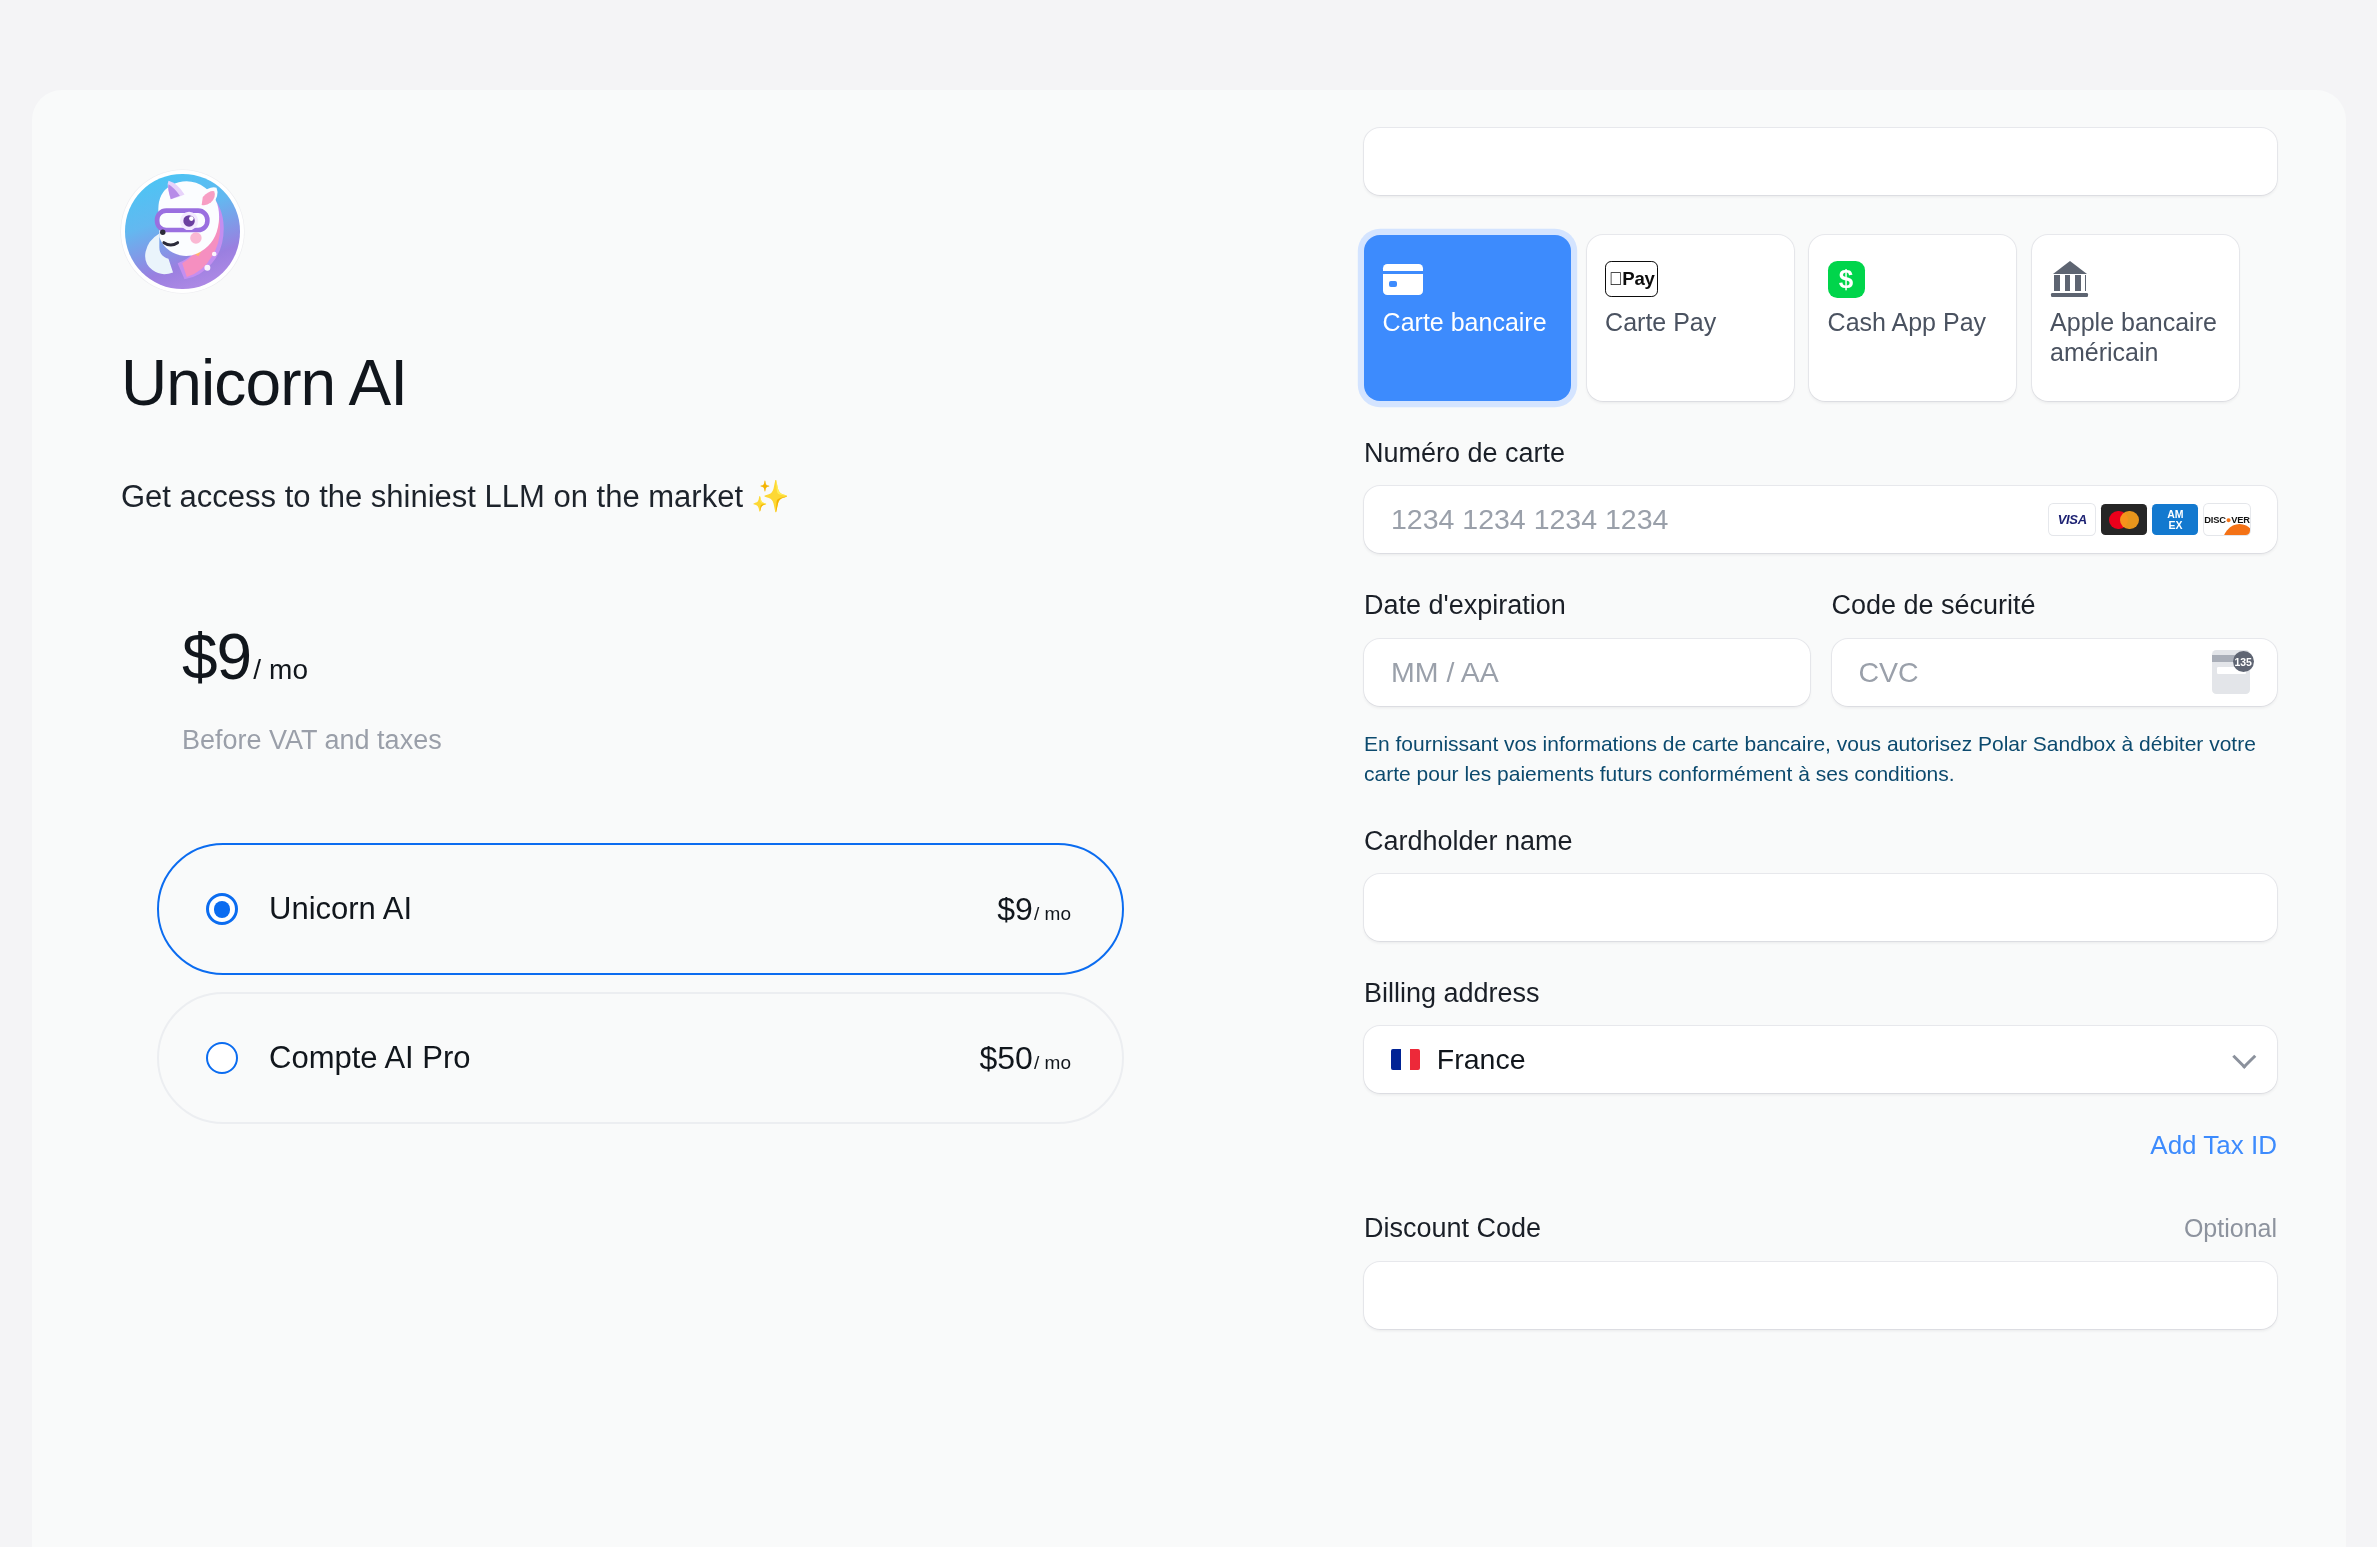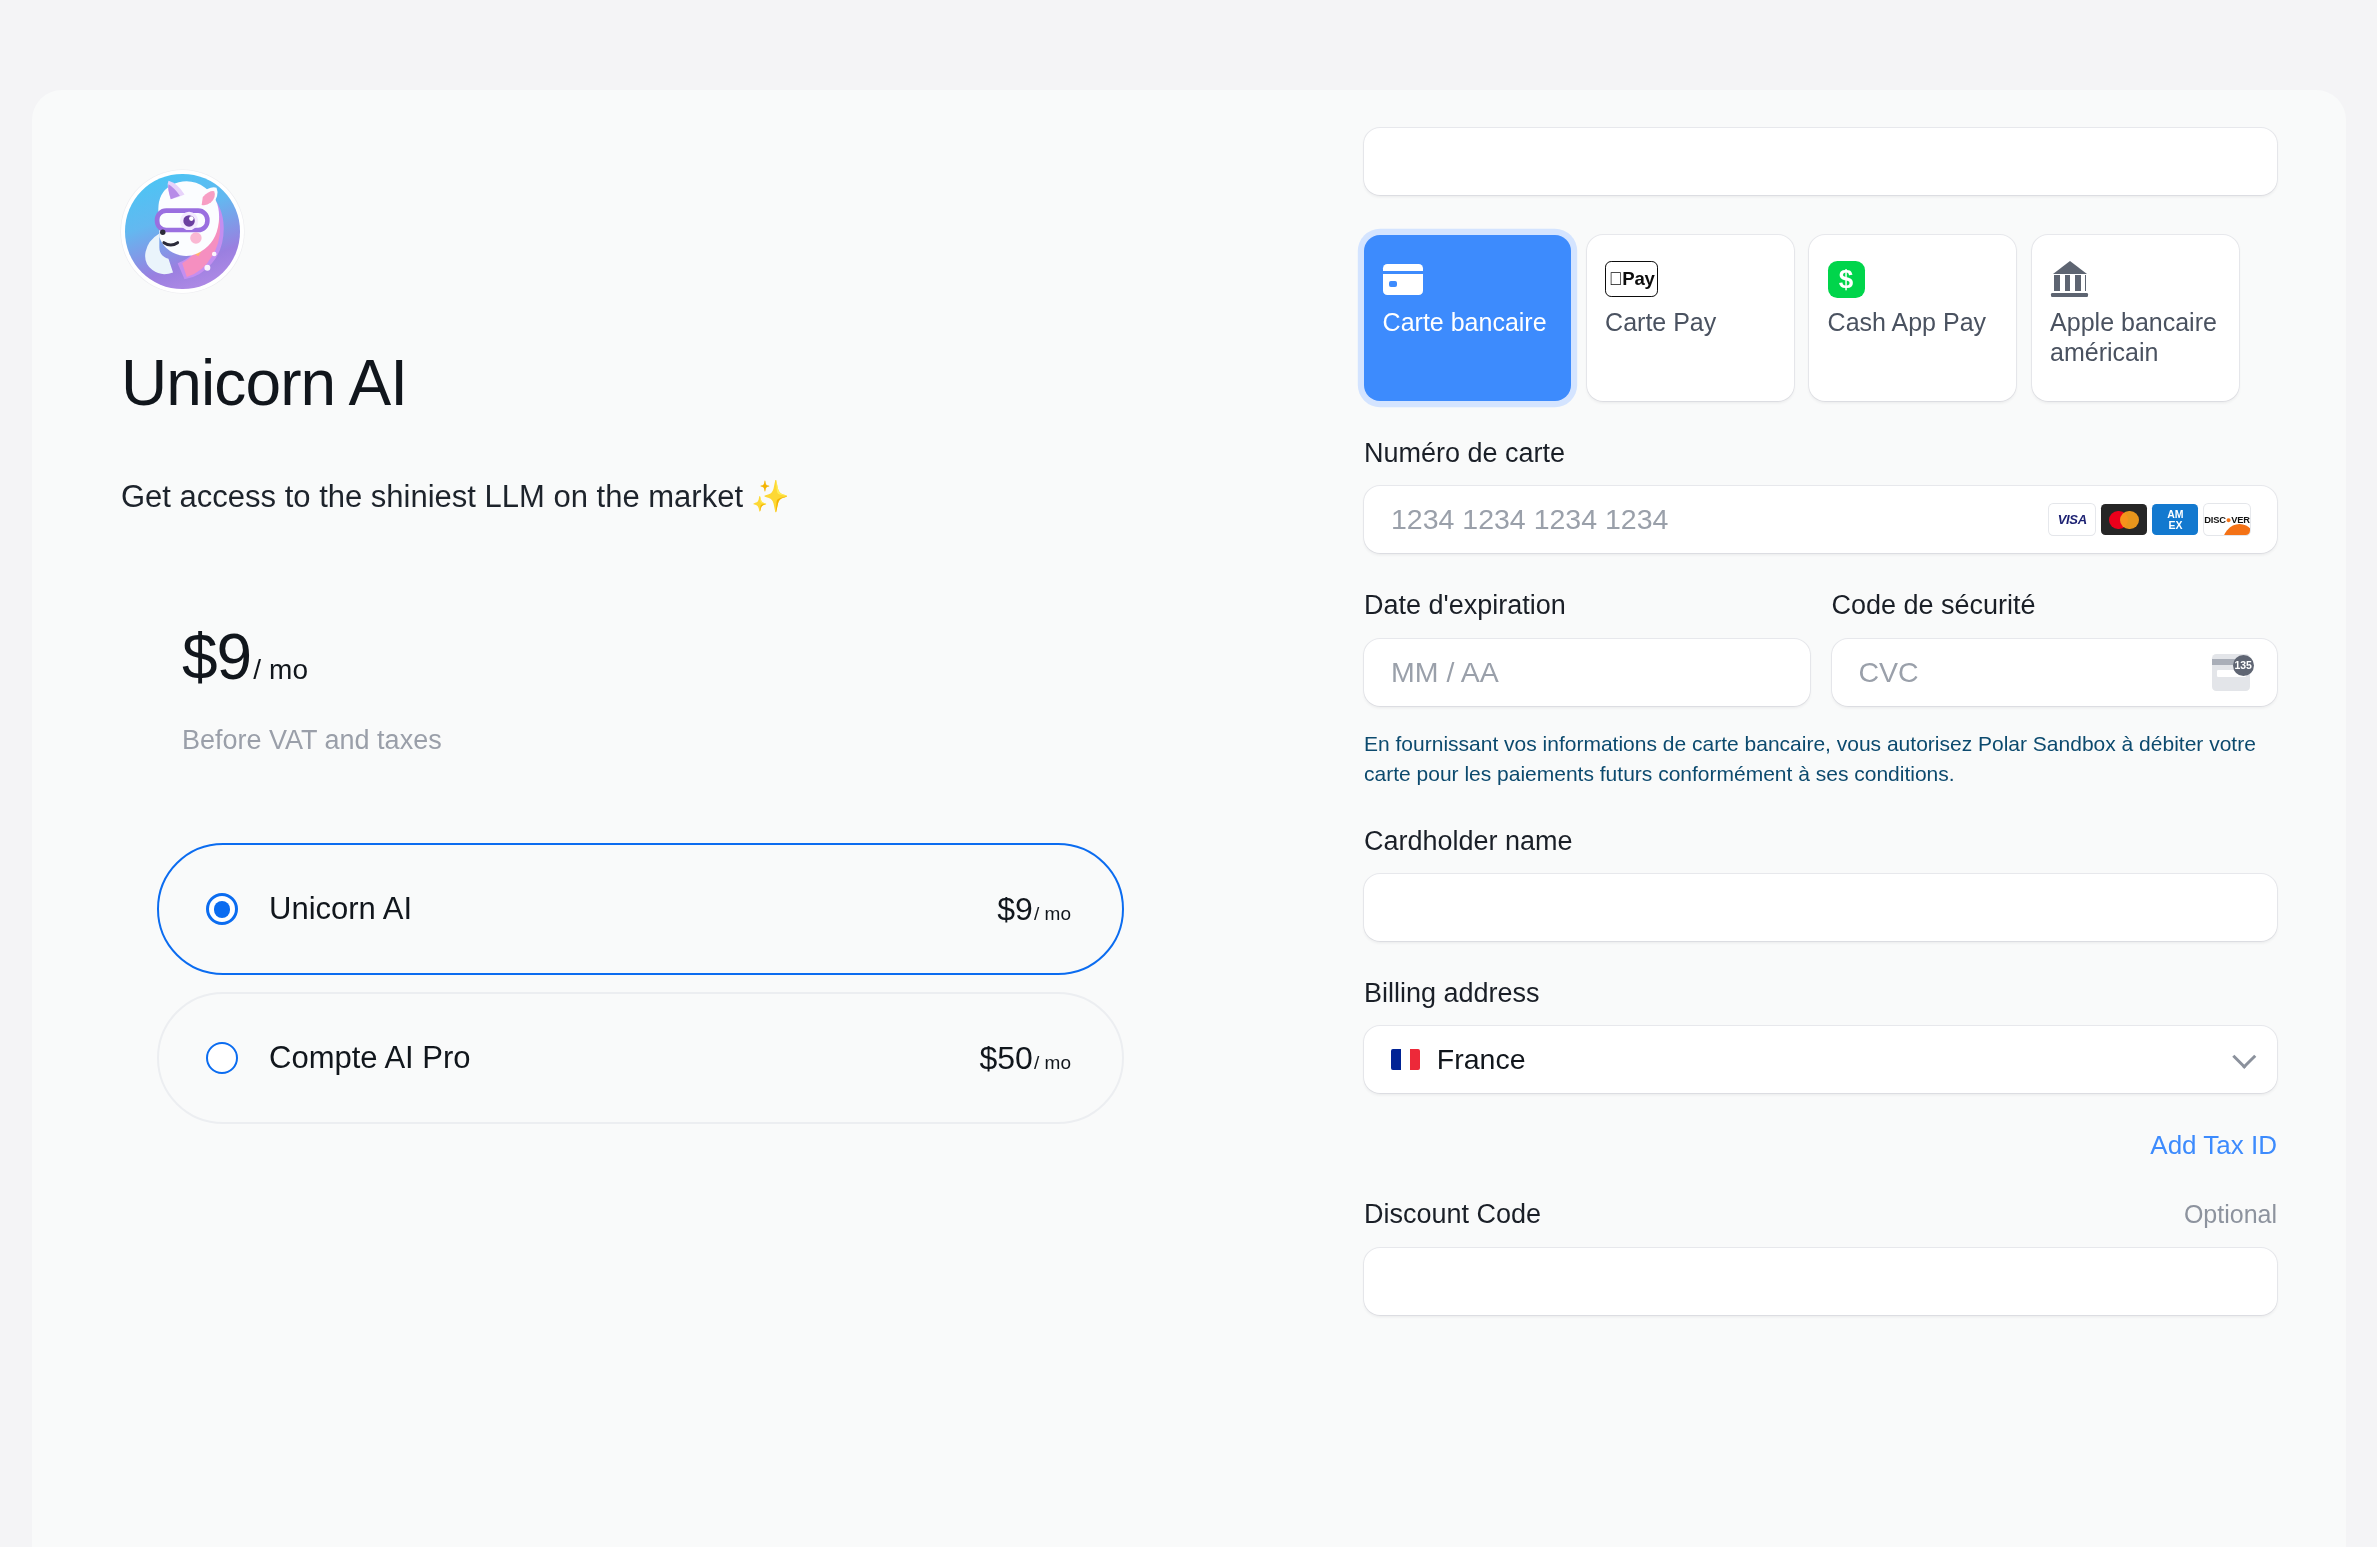--- a/index.html
+++ b/index.html
@@ -148,21 +148,21 @@
   .b-amex { background:#1379cf; color:#fff; font-size:10.5px; line-height:1; text-align:center; }
   .b-disc { background:#fff; box-shadow:0 0 0 0.9px #e4e6ea; color:#111; font-size:9.3px; letter-spacing:-0.2px; }
   .b-disc::after { content:""; position:absolute; right:-7.4px; bottom:-10px; width:35px; height:21px;
     background:#f47216; border-radius:50% 50% 0 0 / 100% 100% 0 0; transform:rotate(-10px); }
   .b-disc span { position:relative; z-index:2; }
   .dot-o { color:#f47216; }
 
   .row2 { display:flex; gap: 22px; }
   .row2 > div { flex:1; }
 
-  .cvc-icon { margin-left:auto; width:38px; height:37px; position:relative; }
+  .cvc-icon { margin-left:auto; width:38px; height:44px; position:relative; }
   .cvc-icon .body { position:absolute; inset:0; background:#e3e5e9; border-radius:4.3px; }
   .cvc-icon .stripe { position:absolute; left:0; right:0; top:5px; height:6.8px; background:#a9aeb8; }
   .cvc-icon .sig { position:absolute; left:5px; right:3.7px; top:16.7px; height:6.8px; background:#fff; border-radius:1.2px; }
   .cvc-icon .num { position:absolute; right:-3.7px; top:1.2px; width:21px; height:21px; border-radius:50%;
     background:#5f6573; color:#fff; font-size:10.5px; font-weight:700; display:flex; align-items:center; justify-content:center; }
 
   .legal { margin-top: 23.5px; font-size: 21px; line-height: 1.42; color: #0c4a6e; }
 
   .select-box {
     height: 67px; background:#ffffff; border-radius: 16px;
@@ -170,21 +170,21 @@
     display:flex; align-items:center; padding: 0 27px; font-size: 28.5px; color:#11161c;
   }
   .flag { width: 28.5px; height: 21px; border-radius: 1.9px; overflow:hidden; display:flex; margin-right: 17.3px; }
   .flag i { flex:1; }
   .flag .fb { background:#002395; } .flag .fw { background:#fff; } .flag .fr { background:#ed2939; }
   .chev { margin-left:auto; width:17.3px; height:17.3px; border-right:3.1px solid #8b919c; border-bottom:3.1px solid #8b919c; transform: rotate(45deg) translateY(-3.7px); }
 
   .taxid-row { display:flex; justify-content:flex-end; margin-top: 37px; }
   .taxid-link { font-size: 26px; color: #3d8bfd; }
 
-  .discount-wrap { margin-top: 38px; }
+  .discount-wrap { margin-top: 52px; }
 </style>
 </head>
 <body>
 
 <div class="checkout-card">
   <div class="cols">
 
     <div class="left">
 
       <div class="avatar">

